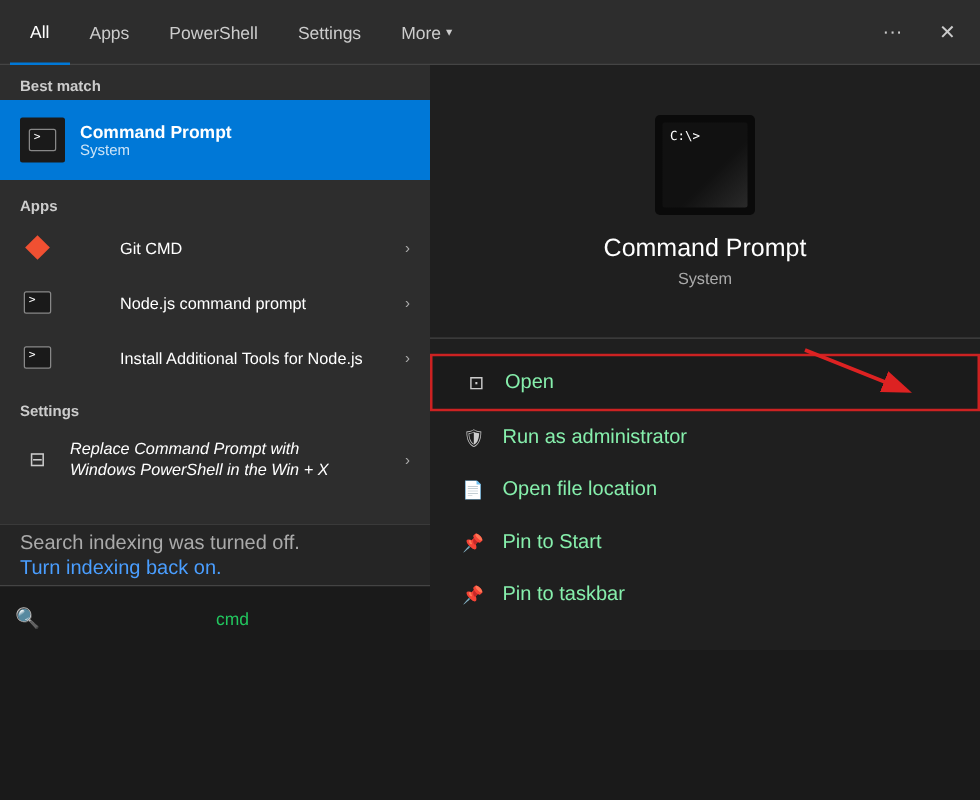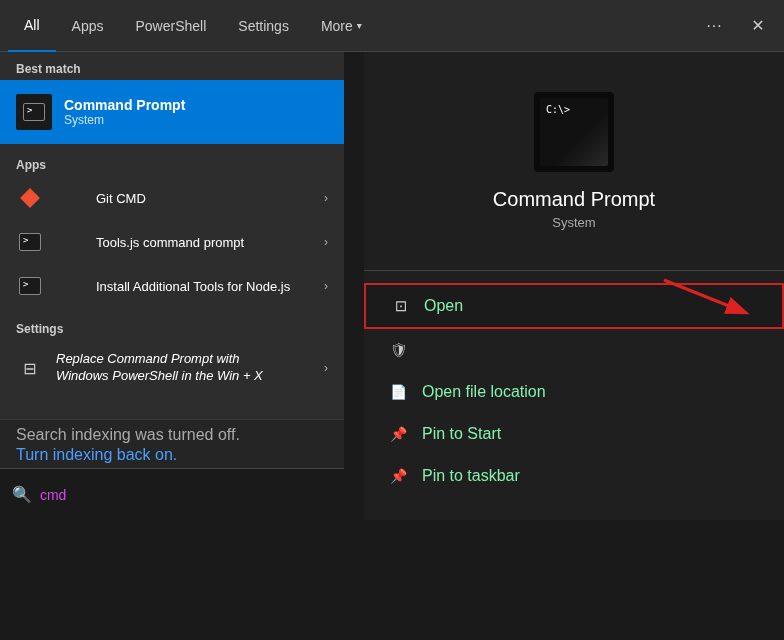--- a/index.html
+++ b/index.html
@@ -66,21 +66,20 @@
       cursor: pointer;
       font-size: 16px;
       border-radius: 2px;
     }
 
     
     .content-area {
       display: flex;
       flex: 1;
       min-height: 0;
-      gap: 20px;
     }
 
     
     .left-panel {
       width: 344px;
       background: #2d2d2d;
       display: flex;
       flex-direction: column;
       flex-shrink: 0;
     }
@@ -202,23 +201,24 @@
     }
     .search-icon-wrap {
       color: #aaa;
       margin-right: 8px;
       font-size: 16px;
     }
     .search-input {
       background: transparent;
       border: none;
       outline: none;
-      color: #d946ef;
+      color: #22c55e;
       font-size: 14px;
       flex: 1;
+      text-align: center;
     }
 
     
     .bottom-notice {
       background: #252525;
       padding: 6px 16px 4px 16px;
       font-size: 16px;
       border-top: 1px solid #3a3a3a;
     }
     .notice-text { color: #aaa; }
@@ -411,21 +411,21 @@
             <div class="git-diamond"></div>
           </div>
           <span class="app-item-label">Git CMD</span>
           <span class="app-item-arrow">›</span>
         </div>
 
         <div class="app-item">
           <div class="app-item-icon">
             <div class="terminal-icon"></div>
           </div>
-          <span class="app-item-label">Tools.js command prompt</span>
+          <span class="app-item-label">Node.js command prompt</span>
           <span class="app-item-arrow">›</span>
         </div>
 
         <div class="app-item">
           <div class="app-item-icon">
             <div class="terminal-icon"></div>
           </div>
           <span class="app-item-label">Install Additional Tools for Node.js</span>
           <span class="app-item-arrow">›</span>
         </div>
@@ -468,20 +468,21 @@
 
       <div class="context-menu">
 
         <div class="context-menu-item highlighted" style="border: 2px solid #cc2222; background: rgba(0,0,0,0.1);">
           <div class="context-menu-icon" style="font-size:15px;">⊡</div>
           <span class="context-menu-label">Open</span>
         </div>
 
         <div class="context-menu-item">
           <div class="context-menu-icon" style="font-size:14px;">🛡</div>
+          <span class="context-menu-label">Run as administrator</span>
         </div>
 
         <div class="context-menu-item">
           <div class="context-menu-icon" style="font-size:14px;">📄</div>
           <span class="context-menu-label">Open file location</span>
         </div>
 
         <div class="context-menu-item">
           <div class="context-menu-icon" style="font-size:14px;">📌</div>
           <span class="context-menu-label">Pin to Start</span>

